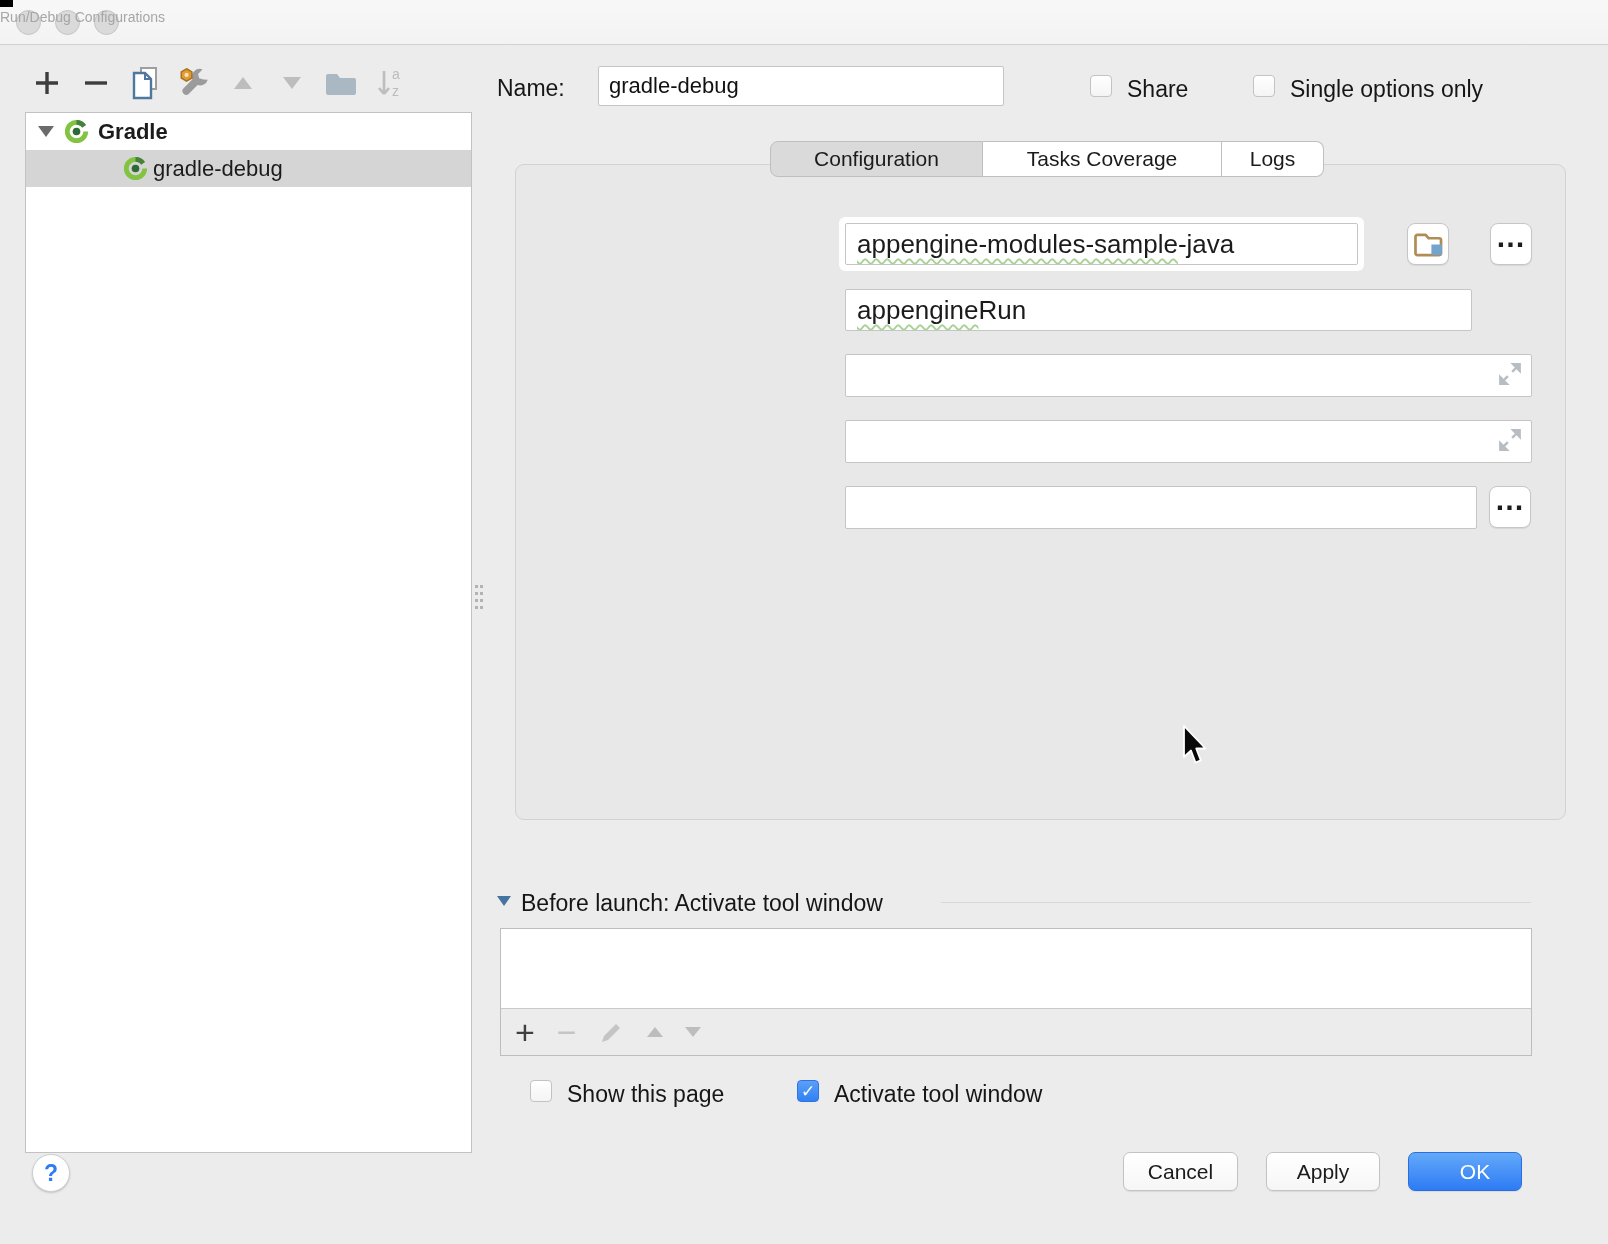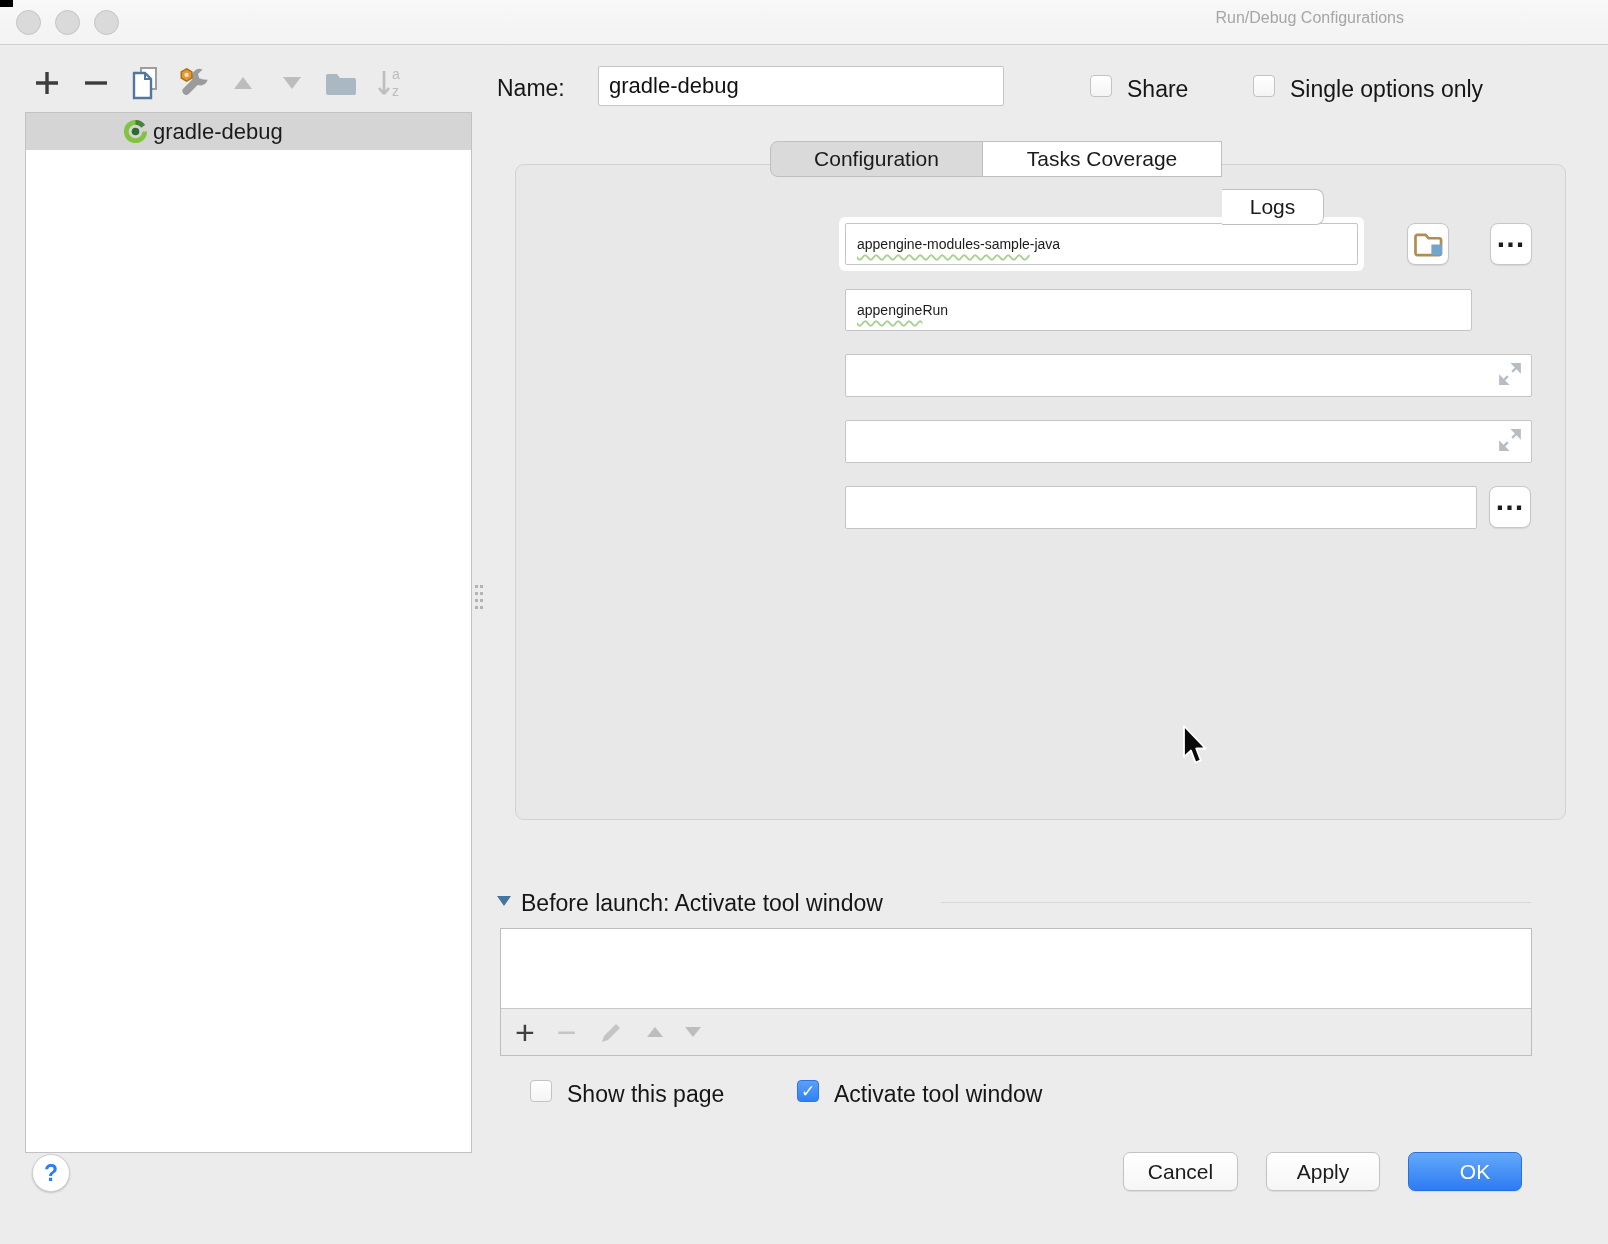--- a/index.html
+++ b/index.html
@@ -11,22 +11,22 @@
     -webkit-user-select:none;
   }
   .abs{position:absolute;}
 
   
   .titlebar{left:0;top:0;width:1608px;height:44px;
     background:linear-gradient(#f8f8f8,#f3f3f3);
     border-bottom:1px solid #d1d1d1;}
   .traffic{width:23px;height:23px;border-radius:50%;
     background:#dadada;border:1px solid #c5c5c5;top:10px;}
-  .win-title{left:0;top:9px;width:1404px;text-align:right;
-    font-size:16px;color:#a6a6a6;}
+  .win-title{left:0;top:9px;width:1404px;text-align:left;
+    font-size:14px;color:#a6a6a6;}
   .artifact{left:0;top:0;width:13px;height:7px;background:#000;}
 
   
   .lp-toolbar{left:30px;top:60px;height:46px;display:flex;align-items:center;gap:15px;}
   .tool-btn{width:34px;height:40px;display:flex;align-items:center;justify-content:center;}
   .tri-up{width:0;height:0;border-left:9px solid transparent;border-right:9px solid transparent;border-bottom:12px solid #bdbdbd;}
   .tri-down{width:0;height:0;border-left:9px solid transparent;border-right:9px solid transparent;border-top:12px solid #bdbdbd;}
 
   .tree-panel{left:25px;top:112px;width:447px;height:1041px;
     background:#fff;border:1px solid #c2c2c2;box-sizing:border-box;}
@@ -53,26 +53,26 @@
   .checkbox .tick{color:#fff;font-size:17px;font-weight:bold;line-height:1;}
 
   
   .config-panel{left:515px;top:164px;width:1051px;height:656px;box-sizing:border-box;
     background:#e8e8e8;border:1px solid #d2d2d2;border-radius:9px;z-index:1;}
   .tab{top:141px;height:36px;box-sizing:border-box;z-index:5;
     background:#fff;border:1px solid #bfbfbf;
     font-size:21px;text-align:center;line-height:34px;}
   .tab.selected{background:#dadada;}
   .tab.first{border-radius:8px 0 0 8px;}
-  .tab.last{border-radius:0 8px 8px 0;border-left:none;margin-top:48px;}
+  .tab.last{border-radius:0 8px 8px 0;border-left:none;}
   .tab.mid{border-left:none;}
 
   
   .field{box-sizing:border-box;background:#fff;border:1px solid #c5c5c5;border-radius:2px;
-    font-size:14px;line-height:40px;padding:0 11px;white-space:nowrap;overflow:hidden;z-index:2;}
+    font-size:26px;line-height:40px;padding:0 11px;white-space:nowrap;overflow:hidden;z-index:2;}
   .focus-halo{box-shadow:0 0 0 6px rgba(255,255,255,.95);}
   .squiggle{text-decoration:underline;text-decoration-style:wavy;
     text-decoration-color:#a8d294;text-decoration-thickness:1.5px;text-underline-offset:5px;}
   .sq-btn{box-sizing:border-box;width:42px;height:42px;background:#fff;
     border:1px solid #c6c6c6;border-radius:8px;z-index:2;
     display:flex;align-items:center;justify-content:center;
     box-shadow:0 1px 1px rgba(0,0,0,.08);}
   .dots{font-size:30px;font-weight:bold;color:#1c1c1e;line-height:10px;margin-top:-14px;letter-spacing:1px;}
   .expand-ic{z-index:3;}
 
@@ -151,20 +151,31 @@
   <div class="tool-btn">
     <svg width="30" height="34" viewBox="0 0 30 34">
       <path d="M9 5v23M9 28l-5-6M9 28l5-6" stroke="#bdbdbd" stroke-width="2.6" fill="none"></path>
       <text x="17" y="13" font-size="14" fill="#bdbdbd" font-family="Liberation Sans, sans-serif">a</text>
       <text x="17" y="30" font-size="14" fill="#bdbdbd" font-family="Liberation Sans, sans-serif">z</text>
     </svg>
   </div>
 </div>
 
 <div class="abs tree-panel">
+  <div class="tree-row bold">
+    <div class="disc-open"></div>
+    <span class="tree-icon">
+      <svg width="27" height="27" viewBox="0 0 24 24">
+        <circle cx="12" cy="12" r="8.2" fill="none" stroke="#82c341" stroke-width="4.2" stroke-dasharray="43 8.5"></circle>
+        <path d="M12 3.8 A8.2 8.2 0 0 1 18.8 7.4" stroke="#47823a" stroke-width="4.2" fill="none"></path>
+        <circle cx="12" cy="12" r="3.4" fill="#2d6b35"></circle>
+      </svg>
+    </span>
+    <span>Gradle</span>
+  </div>
   <div class="tree-row selected" style="padding-left:96px">
     <span class="tree-icon" style="margin-right:4px">
       <svg width="27" height="27" viewBox="0 0 24 24">
         <circle cx="12" cy="12" r="8.2" fill="none" stroke="#82c341" stroke-width="4.2" stroke-dasharray="43 8.5"></circle>
         <path d="M12 3.8 A8.2 8.2 0 0 1 18.8 7.4" stroke="#47823a" stroke-width="4.2" fill="none"></path>
         <circle cx="12" cy="12" r="3.4" fill="#2d6b35"></circle>
       </svg>
     </span>
     <span>gradle-debug</span>
   </div>

